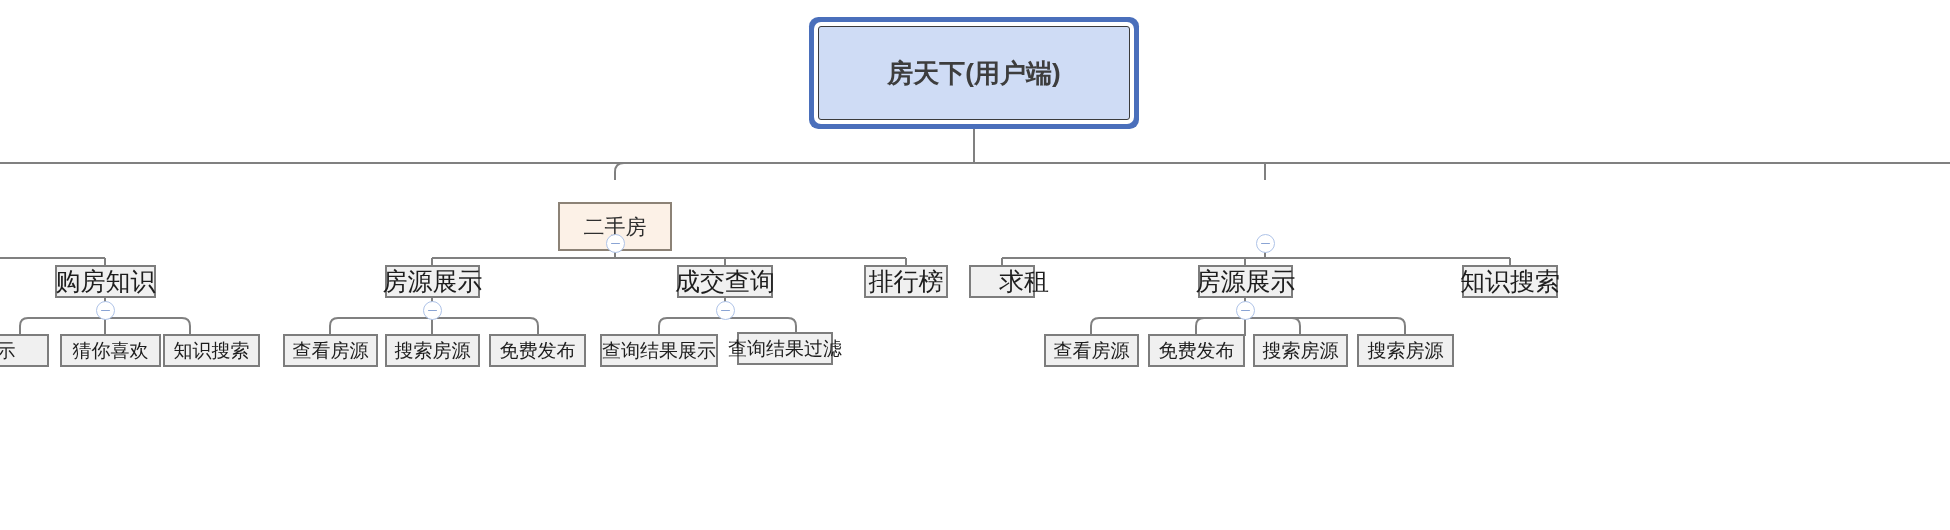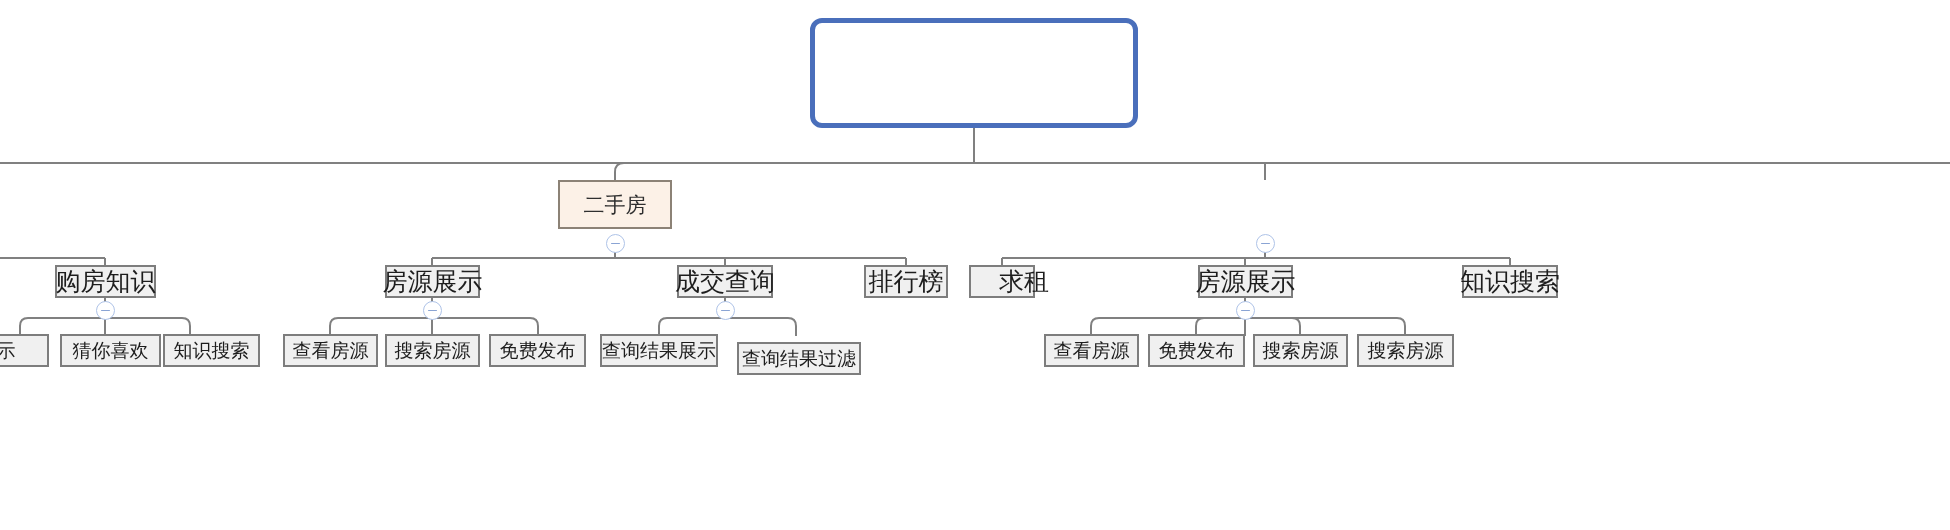--- a/index.html
+++ b/index.html
@@ -56,20 +56,21 @@
     border-radius: 12px;
     box-sizing: border-box;
     background: transparent;
   }
   
   .node.lvl2 {
     background: #fcf1e7;
     border: 2px solid #8c8276;
     font-size: 21px;
     color: #2f2f2f;
+    margin-top: 22px;
   }
   
   .node.lvl3, .node.leaf {
     background: #f0f0f0;
     border: 2px solid #7d7d7d;
     font-size: 25px;
     color: #1d1d1d;
   }
   .node.leaf {
     font-size: 19px;
@@ -137,20 +138,23 @@
 
       <path d="M1245,297 L1245,318"></path>
       <path d="M1091,336 L1091,326 Q1091,318 1099,318 L1397,318 Q1405,318 1405,326 L1405,336"></path>
       <path d="M1196,336 L1196,326 Q1196,318 1204,318"></path>
       <path d="M1300,336 L1300,326 Q1300,318 1292,318"></path>
       <path d="M1245,318 L1245,336"></path>
     </g>
   </svg>
 
   <div class="root-halo" style="left:810px; top:18px; width:328px; height:110px;"></div>
+  <div class="node root" style="left:818px; top:26px; width:312px; height:94px;">
+    <span>房天下(用户端)</span>
+  </div>
 
   <div class="node lvl2" style="left:558px; top:180px; width:114px; height:49px;">
     <span>二手房</span>
   </div>
   <div class="toggle" style="left:606px; top:234px;">
       <span class="bar"></span>
     </div>
 
   <div class="toggle" style="left:1256px; top:234px;">
       <span class="bar"></span>
@@ -212,21 +216,21 @@
   <div class="node leaf" style="left:385px; top:334px; width:95px; height:33px;">
     <span>搜索房源</span>
   </div>
   <div class="node leaf" style="left:489px; top:334px; width:97px; height:33px;">
     <span>免费发布</span>
   </div>
 
   <div class="node leaf" style="left:600px; top:334px; width:118px; height:33px;">
     <span>查询结果展示</span>
   </div>
-  <div class="node leaf" style="left:737px; top:342px; width:124px; height:33px;align-items:center;">
+  <div class="node leaf" style="left:737px; top:332px; width:96px; height:33px;align-items:center;">
     <span>查询结果过滤</span>
   </div>
 
   <div class="node leaf" style="left:1044px; top:334px; width:95px; height:33px;">
     <span>查看房源</span>
   </div>
   <div class="node leaf" style="left:1148px; top:334px; width:97px; height:33px;">
     <span>免费发布</span>
   </div>
   <div class="node leaf" style="left:1253px; top:334px; width:95px; height:33px;">

